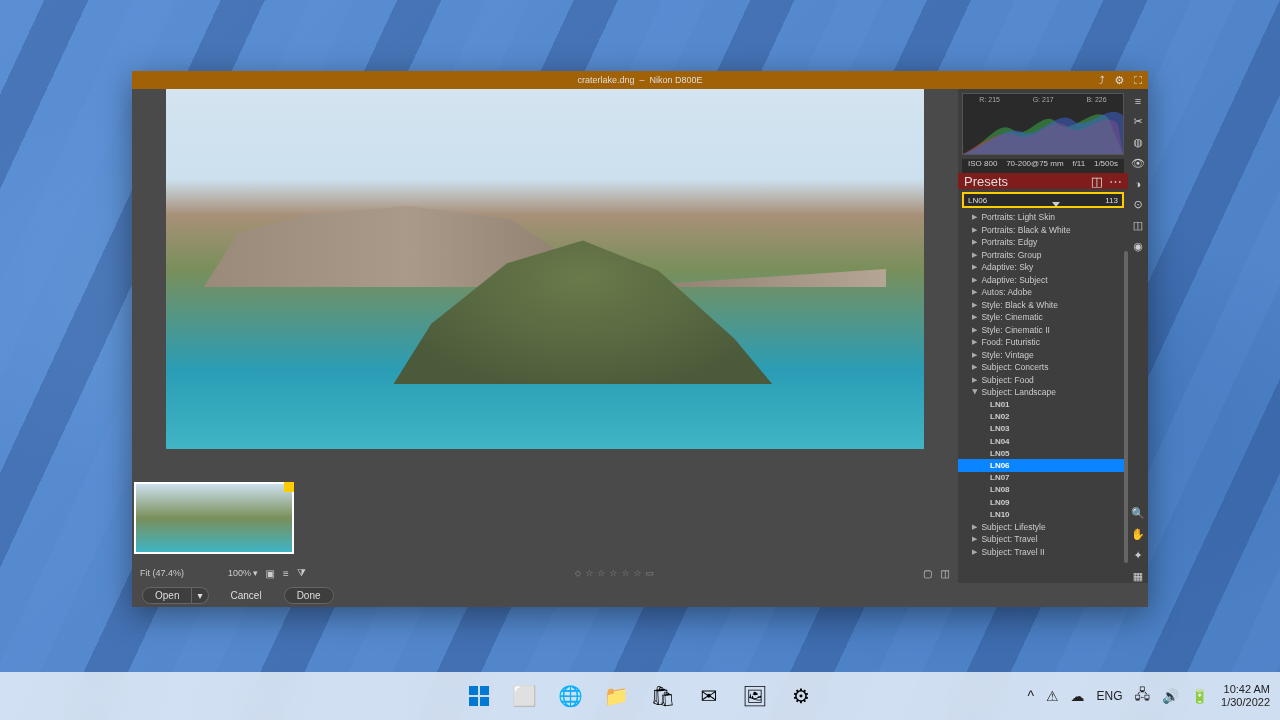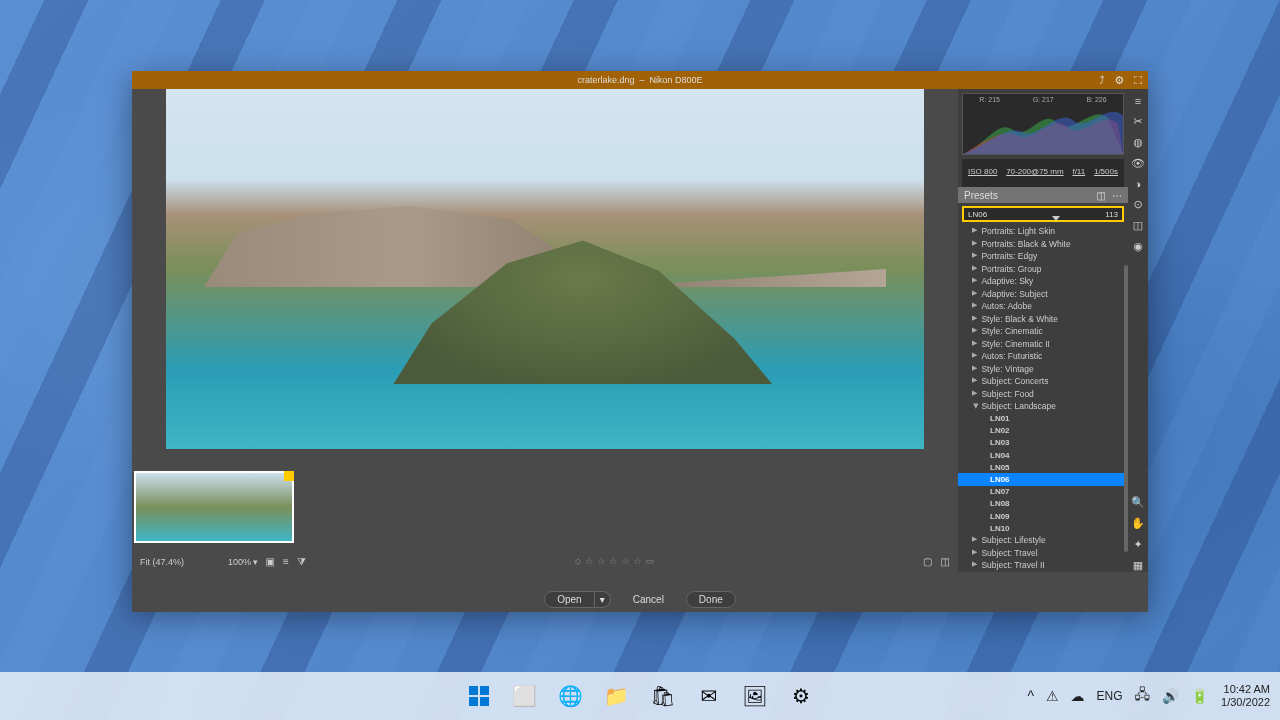--- a/index.html
+++ b/index.html
@@ -32,38 +32,38 @@
 .zoom-dd { display:flex; align-items:center; gap:2px;margin-left:36px; }
 .bb-icon { font-size: 10px; cursor:pointer; }
 
 .info-line { height: 14px; background: #4a4a4a; text-align: center; font-size: 8px; color: #999; text-decoration: underline; }
 
 .right-panel { width: 190px; background: #3e3e3e; display: flex; }
 .panel-content { flex: 1; display: flex; flex-direction: column; }
 .histogram { height: 62px; background: #2a2a2a; margin: 4px; border: 1px solid #555; position: relative; }
 .hist-svg { width: 100%; height: 100%; }
 .hist-labels { position: absolute; top: 2px; width: 100%; display: flex; justify-content: space-around; font-size: 7px; color: #aaa; }
-.meta-row { height: 28px; display: flex; justify-content: space-between; font-size: 8px; color: #ccc; padding: 8px 6px; background: #2a2a2a; margin: 0 4px; text-decoration: underline; }
-.panel-header { height: 16px; display: flex; align-items: center; justify-content: space-between; padding: 0 6px; font-size: 10px; color: #ddd; background: #737373; }
+.meta-row { height: 14px; display: flex; justify-content: space-between; font-size: 8px; color: #ccc; padding: 0 6px; background: #2a2a2a; margin: 0 4px; }
+.panel-header { height: 16px; display: flex; align-items: center; justify-content: space-between; padding: 0 6px; font-size: 13px; color: #ddd; background: #7f1d1d; }
 .amount-row { margin: 3px 4px; height: 16px; border: 2px solid #ffcc00; background: #2a2a2a; display: flex; align-items: center; justify-content: space-between; padding: 0 4px; font-size: 8px; color: #ddd; position: relative; }
 .amount-slider { position: absolute; bottom: -3px; left: 0; right: 0; height: 3px; }
 .amount-thumb { position: absolute; left: 56%; top: -4px; width: 0; height: 0; border-left: 4px solid transparent; border-right: 4px solid transparent; border-top: 5px solid #ccc; }
 .preset-list { flex: 1; overflow-y: hidden; font-size: 8.5px; color: #ccc; position: relative; }
 .preset-list .scrollb { position: absolute; right: 0; top: 40px; bottom: 20px; width: 4px; background: #666; border-radius: 2px; }
-.preset-item { padding: 1px 6px 1px 14px; cursor: pointer; display: flex; height: 12.5px; white-space: nowrap; }
+.preset-item { padding: 1px 6px 1px 14px; cursor: pointer; display: flex; align-items: center; height: 12.5px; white-space: nowrap; }
 .preset-item .tri { margin-right: 4px; font-size: 7px; color: #aaa; }
 .preset-item.expanded .tri { transform: rotate(90deg); display:inline-block; }
 .preset-sub { padding: 1px 6px 1px 32px; font-size: 8px; height: 12.2px; display:flex; align-items:center;font-weight:bold; }
 .preset-sub.selected { background: #0a84ff; color: #fff; }
 
 .tool-strip { width: 20px; background: #3e3e3e; display: flex; flex-direction: column; align-items: center; gap: 8px; padding-top: 6px; }
 .tool-strip span { color: #ccc; font-size: 11px; cursor: pointer; }
 .tool-strip .gap { flex: 1; }
 
-.footer { height: 24px; background: #4a4a4a; display: flex; align-items: center; justify-content: center; gap: 10px; padding: 0 10px; margin-top: 16px; }
+.footer { height: 24px; background: #4a4a4a; display: flex; align-items: center; justify-content: flex-start; gap: 10px; padding: 0 10px; }
 .footer button { font-size: 10px; padding: 2px 12px; background: #3e3e3e; color: #ddd; border: 1px solid #666; border-radius: 10px; cursor: pointer; }
 .open-group { display: flex; }
 .open-group button:first-child { border-radius: 10px 0 0 10px; }
 .open-group button:last-child { border-radius: 0 10px 10px 0; padding: 2px 5px; border-left: none; }
 .footer .cancel { background: transparent; border: none; }
 
 .taskbar { position: absolute; bottom: 0; left: 0; right: 0; height: 48px; background: rgba(230,238,248,0.85); backdrop-filter: blur(20px); display: flex; align-items: center; }
 .taskbar-center { position: absolute; left: 50%; transform: translateX(-50%); display: flex; gap: 6px; }
 .tb-icon { width: 40px; height: 40px; border-radius: 4px; display: flex; align-items: center; justify-content: center; font-size: 20px; cursor: pointer; }
 .win-logo { display: grid; grid-template-columns: 1fr 1fr; grid-template-rows: 1fr 1fr; gap: 2px; width: 20px; height: 20px; }
@@ -192,21 +192,21 @@
               <div class="preset-item">
                 <span class="tri">▶</span>
                 <span>Style: Cinematic</span>
               </div>
               <div class="preset-item">
                 <span class="tri">▶</span>
                 <span>Style: Cinematic II</span>
               </div>
               <div class="preset-item">
                 <span class="tri">▶</span>
-                <span>Autos: Futuristic</span>
+                <span>Food: Futuristic</span>
               </div>
               <div class="preset-item">
                 <span class="tri">▶</span>
                 <span>Style: Vintage</span>
               </div>
               <div class="preset-item">
                 <span class="tri">▶</span>
                 <span>Subject: Concerts</span>
               </div>
               <div class="preset-item">

